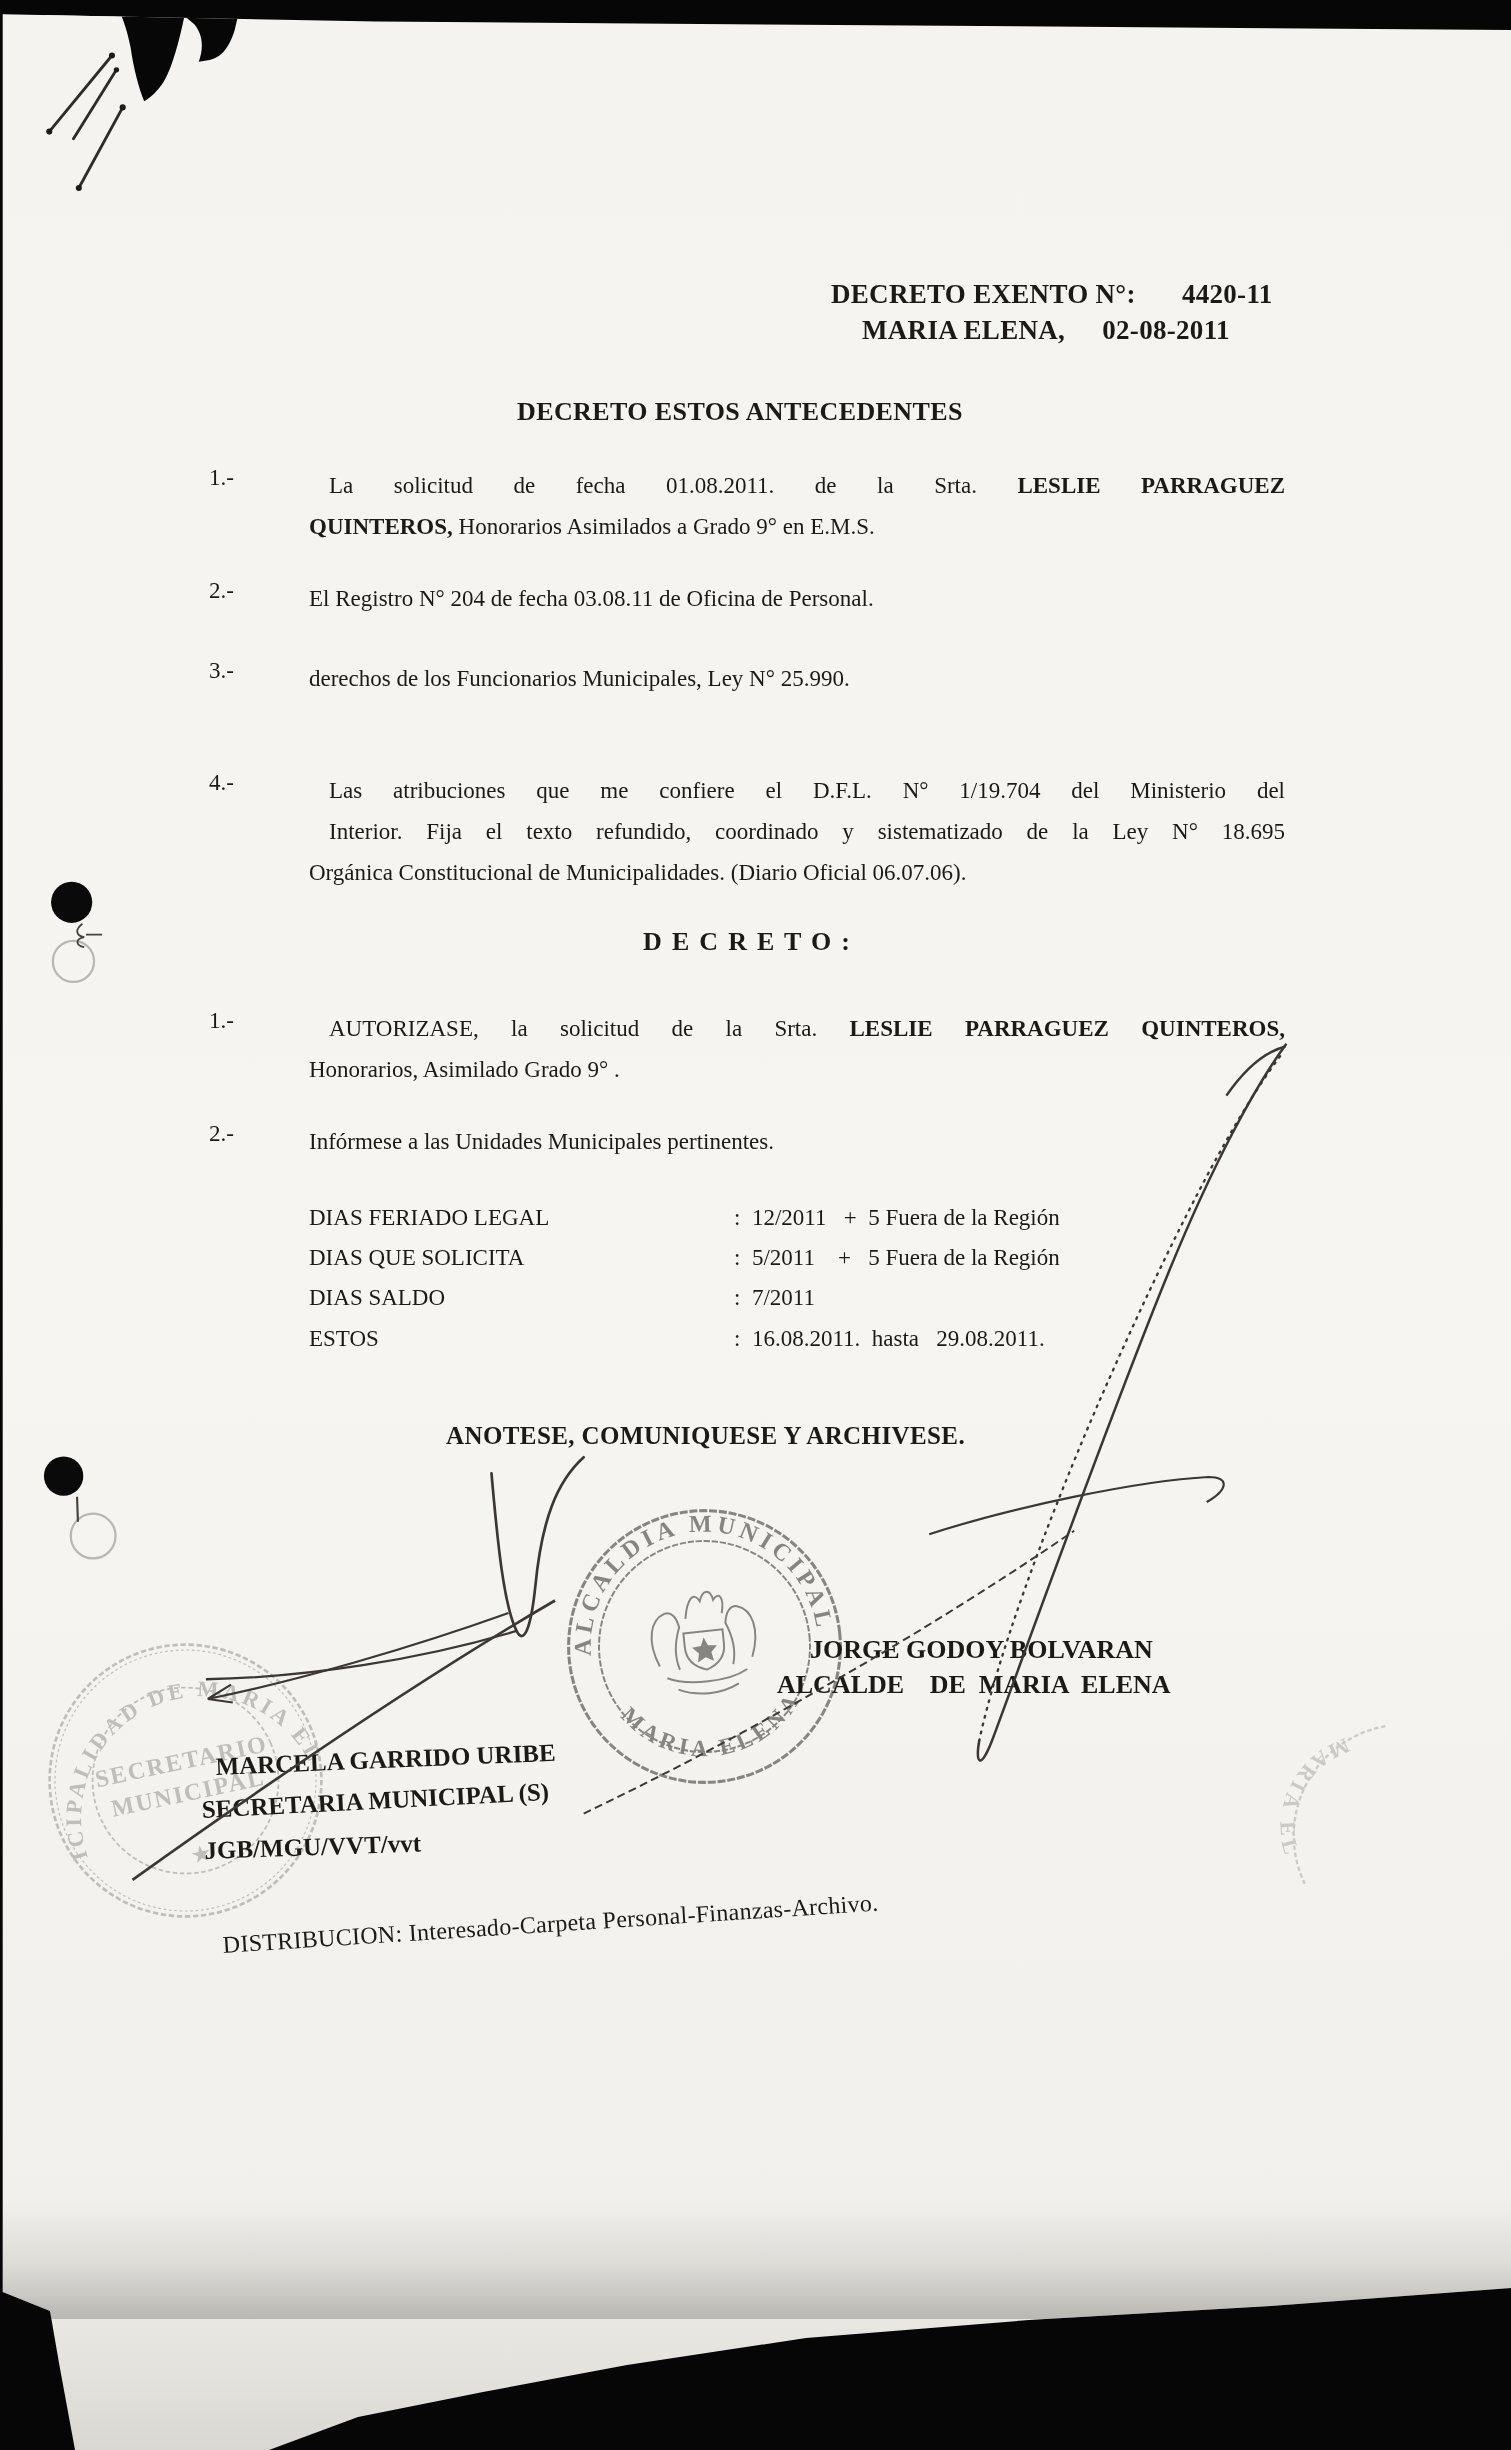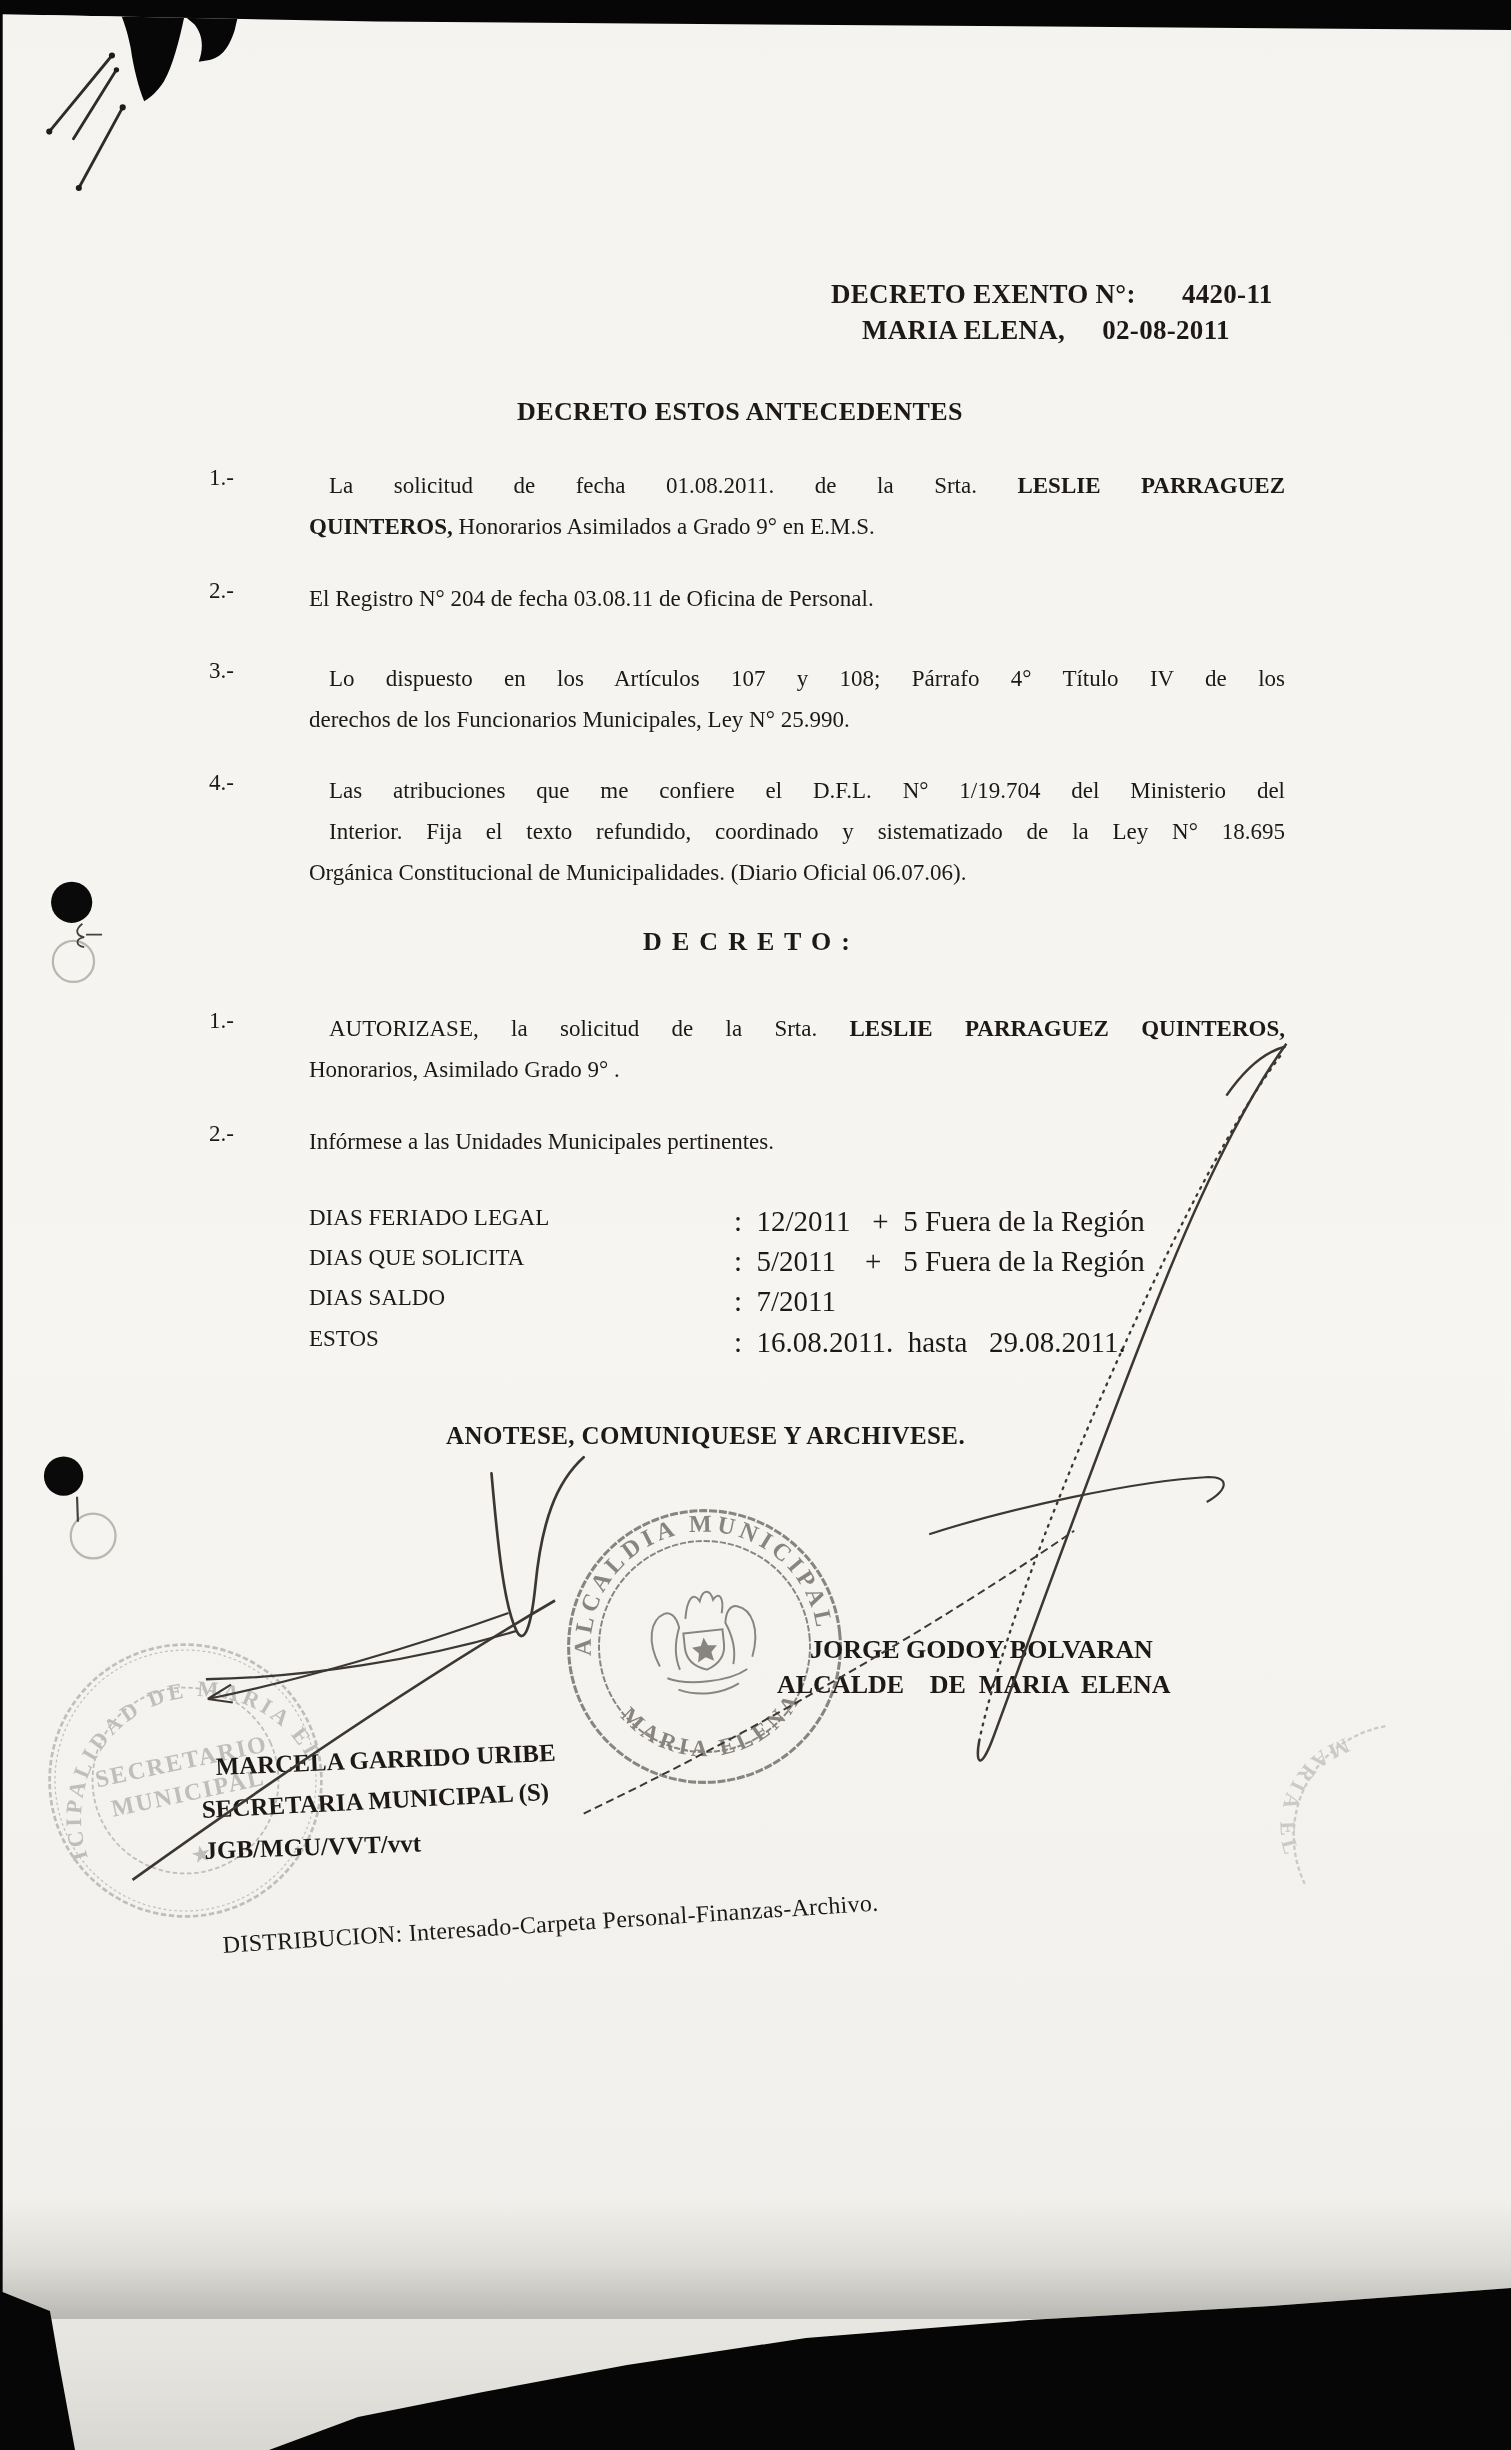--- a/index.html
+++ b/index.html
@@ -12,21 +12,21 @@
                            59px 2363px,50px 2311px,2.7px 2292px);}
   .abs{position:absolute;}
   .b{font-weight:700;}
   .num{position:absolute;left:209px;font-size:23px;}
   .blk{position:absolute;left:309px;width:976px;font-size:23px;line-height:41px;}
   .ln{display:block;}
   .jl{text-align:justify;text-align-last:justify;margin-left:20px;}
   .hdr{font-size:27px;font-weight:700;letter-spacing:0.3px;}
   .title{font-size:26px;font-weight:700;letter-spacing:0.4px;}
   .tbl-label{position:absolute;left:309px;font-size:23px;white-space:pre;}
-  .tbl-value{position:absolute;left:734px;font-size:29px;white-space:pre;}
+  .tbl-value{position:absolute;left:734px;font-size:23px;white-space:pre;}
   .sig-name{font-size:26px;font-weight:700;white-space:pre;}
   svg{overflow:visible;}
   .shade{position:absolute;left:0;top:2198px;width:1512px;height:121px;
          background:linear-gradient(to bottom,rgba(140,138,130,0) 0%,rgba(140,138,130,.16) 55%,rgba(95,93,88,.34) 100%);}
 </style>
 </head>
 <body>
 
 <div id="scan">
   <div id="paper">
@@ -74,21 +74,20 @@
       <span class="ln"><span class="b">QUINTEROS,</span><span> Honorarios Asimilados a Grado 9° en E.M.S.</span></span>
     </div>
 
     <div class="num" style="top:578px;">2.-</div>
     <div class="blk" style="top:578px;">
       <span class="ln">El Registro N° 204 de fecha 03.08.11 de Oficina de Personal.</span>
     </div>
 
     <div class="num" style="top:658px;">3.-</div>
     <div class="blk" style="top:658px;">
-      <span class="ln jl">Lo dispuesto en los Artículos 107 y 108; Párrafo 4° Título IV de los</span>
       <span class="ln">derechos de los Funcionarios Municipales, Ley N° 25.990.</span>
     </div>
 
     <div class="num" style="top:770px;">4.-</div>
     <div class="blk" style="top:770px;">
       <span class="ln jl">Las atribuciones que me confiere el D.F.L. N° 1/19.704 del Ministerio del</span>
       <span class="ln jl">Interior.  Fija el texto refundido, coordinado y sistematizado de la Ley N° 18.695</span>
       <span class="ln">Orgánica Constitucional de Municipalidades.  (Diario Oficial 06.07.06).</span>
     </div>
 

